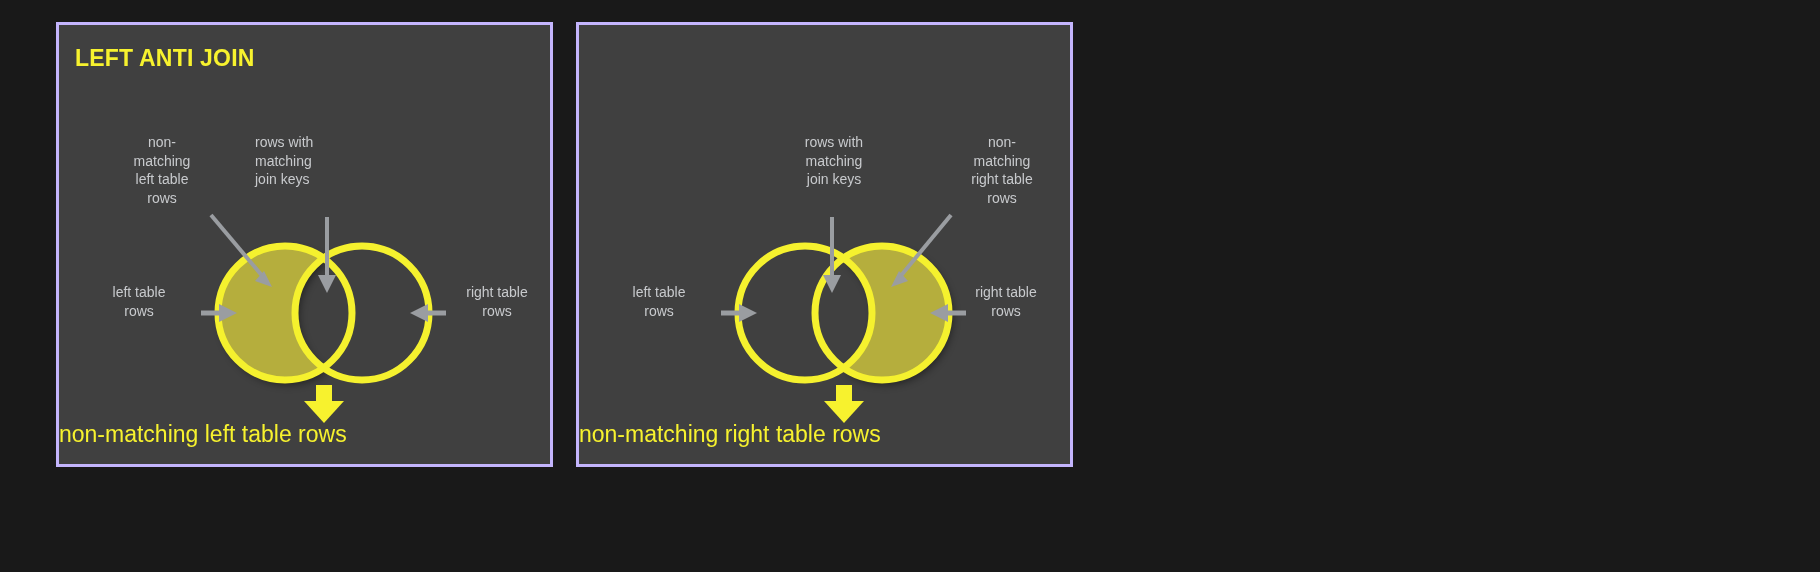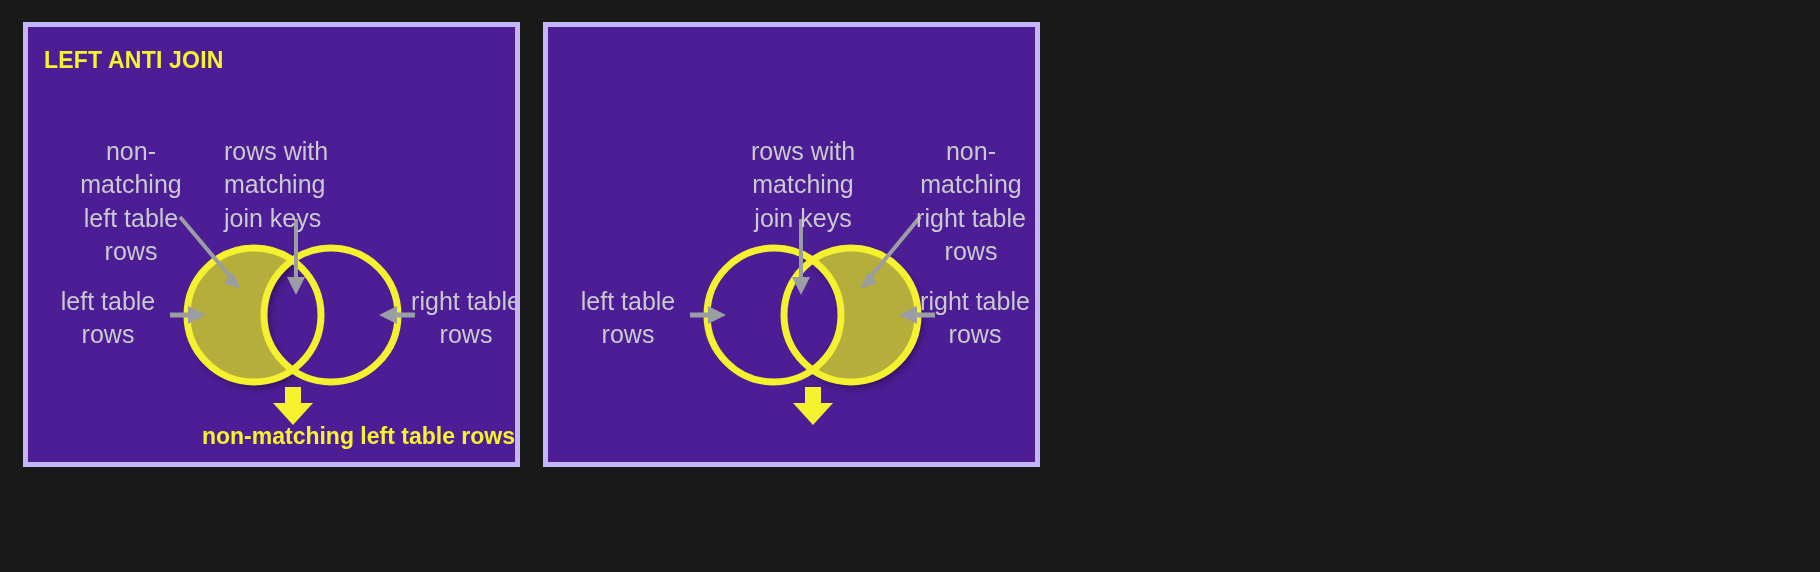--- a/index.html
+++ b/index.html
@@ -21,24 +21,25 @@
     width: 1820px;
     height: 572px;
     background: #191919;
   }
 
   .panel {
     position: absolute;
     top: 22px;
     width: 497px;
     height: 445px;
-    background: #4c1d95;
-    border: 5px solid #c4b5fd;
+    background: #404040;
+    border: 3px solid #c4b5fd;
     box-sizing: border-box;
     overflow: hidden;
+    margin-left: 33px;
   }
   #panel-left  { left: 23px; }
   #panel-right { left: 543px; }
 
   .panel-title {
     position: absolute;
     left: 16px;
     top: 20px;
     font-size: 23px;
     font-weight: bold;
@@ -60,21 +61,21 @@
     left: 0; top: 0;
     width: 497px;
     height: 445px;
     overflow: visible;
   }
 
   
   .ann {
     position: absolute;
     color: #c8cacd;
-    font-size: 25px;
+    font-size: 14px;
     line-height: 1.33;
     white-space: pre-line;
   }
 
   
   #l-ann-nonmatching { left: 28px;  top: 108px; width: 150px; text-align: center; }
   #l-ann-matching    { left: 196px; top: 108px; width: 150px; text-align: left; }
   #l-ann-lefttable   { left: 10px;  top: 258px; width: 140px; text-align: center; }
   #l-ann-righttable  { left: 368px; top: 258px; width: 140px; text-align: center; }
 
@@ -82,24 +83,24 @@
   #r-ann-matching    { left: 180px; top: 108px; width: 150px; text-align: center; }
   #r-ann-nonmatching { left: 348px; top: 108px; width: 150px; text-align: center; }
   #r-ann-lefttable   { left: 10px;  top: 258px; width: 140px; text-align: center; }
   #r-ann-righttable  { left: 352px; top: 258px; width: 150px; text-align: center; }
 
   .caption {
     position: absolute;
     left: 0;
     width: 100%;
     top: 396px;
-    text-align: right;
+    text-align: left;
     color: #f7f22e;
     font-size: 23px;
-    font-weight: bold;
+    font-weight: normal;
     white-space: nowrap;
   }
 </style>
 </head>
 <body>
 
 <div id="canvas">
 
   <div class="panel" id="panel-left">
 
@@ -223,15 +224,16 @@
 join keys</div>
     <div class="ann" id="r-ann-nonmatching">non-
 matching
 right table
 rows</div>
     <div class="ann" id="r-ann-lefttable">left table
 rows</div>
     <div class="ann" id="r-ann-righttable">right table
 rows</div>
 
+    <div class="caption">non-matching right table rows</div>
   </div>
 
 </div>
 
 </body></html>

